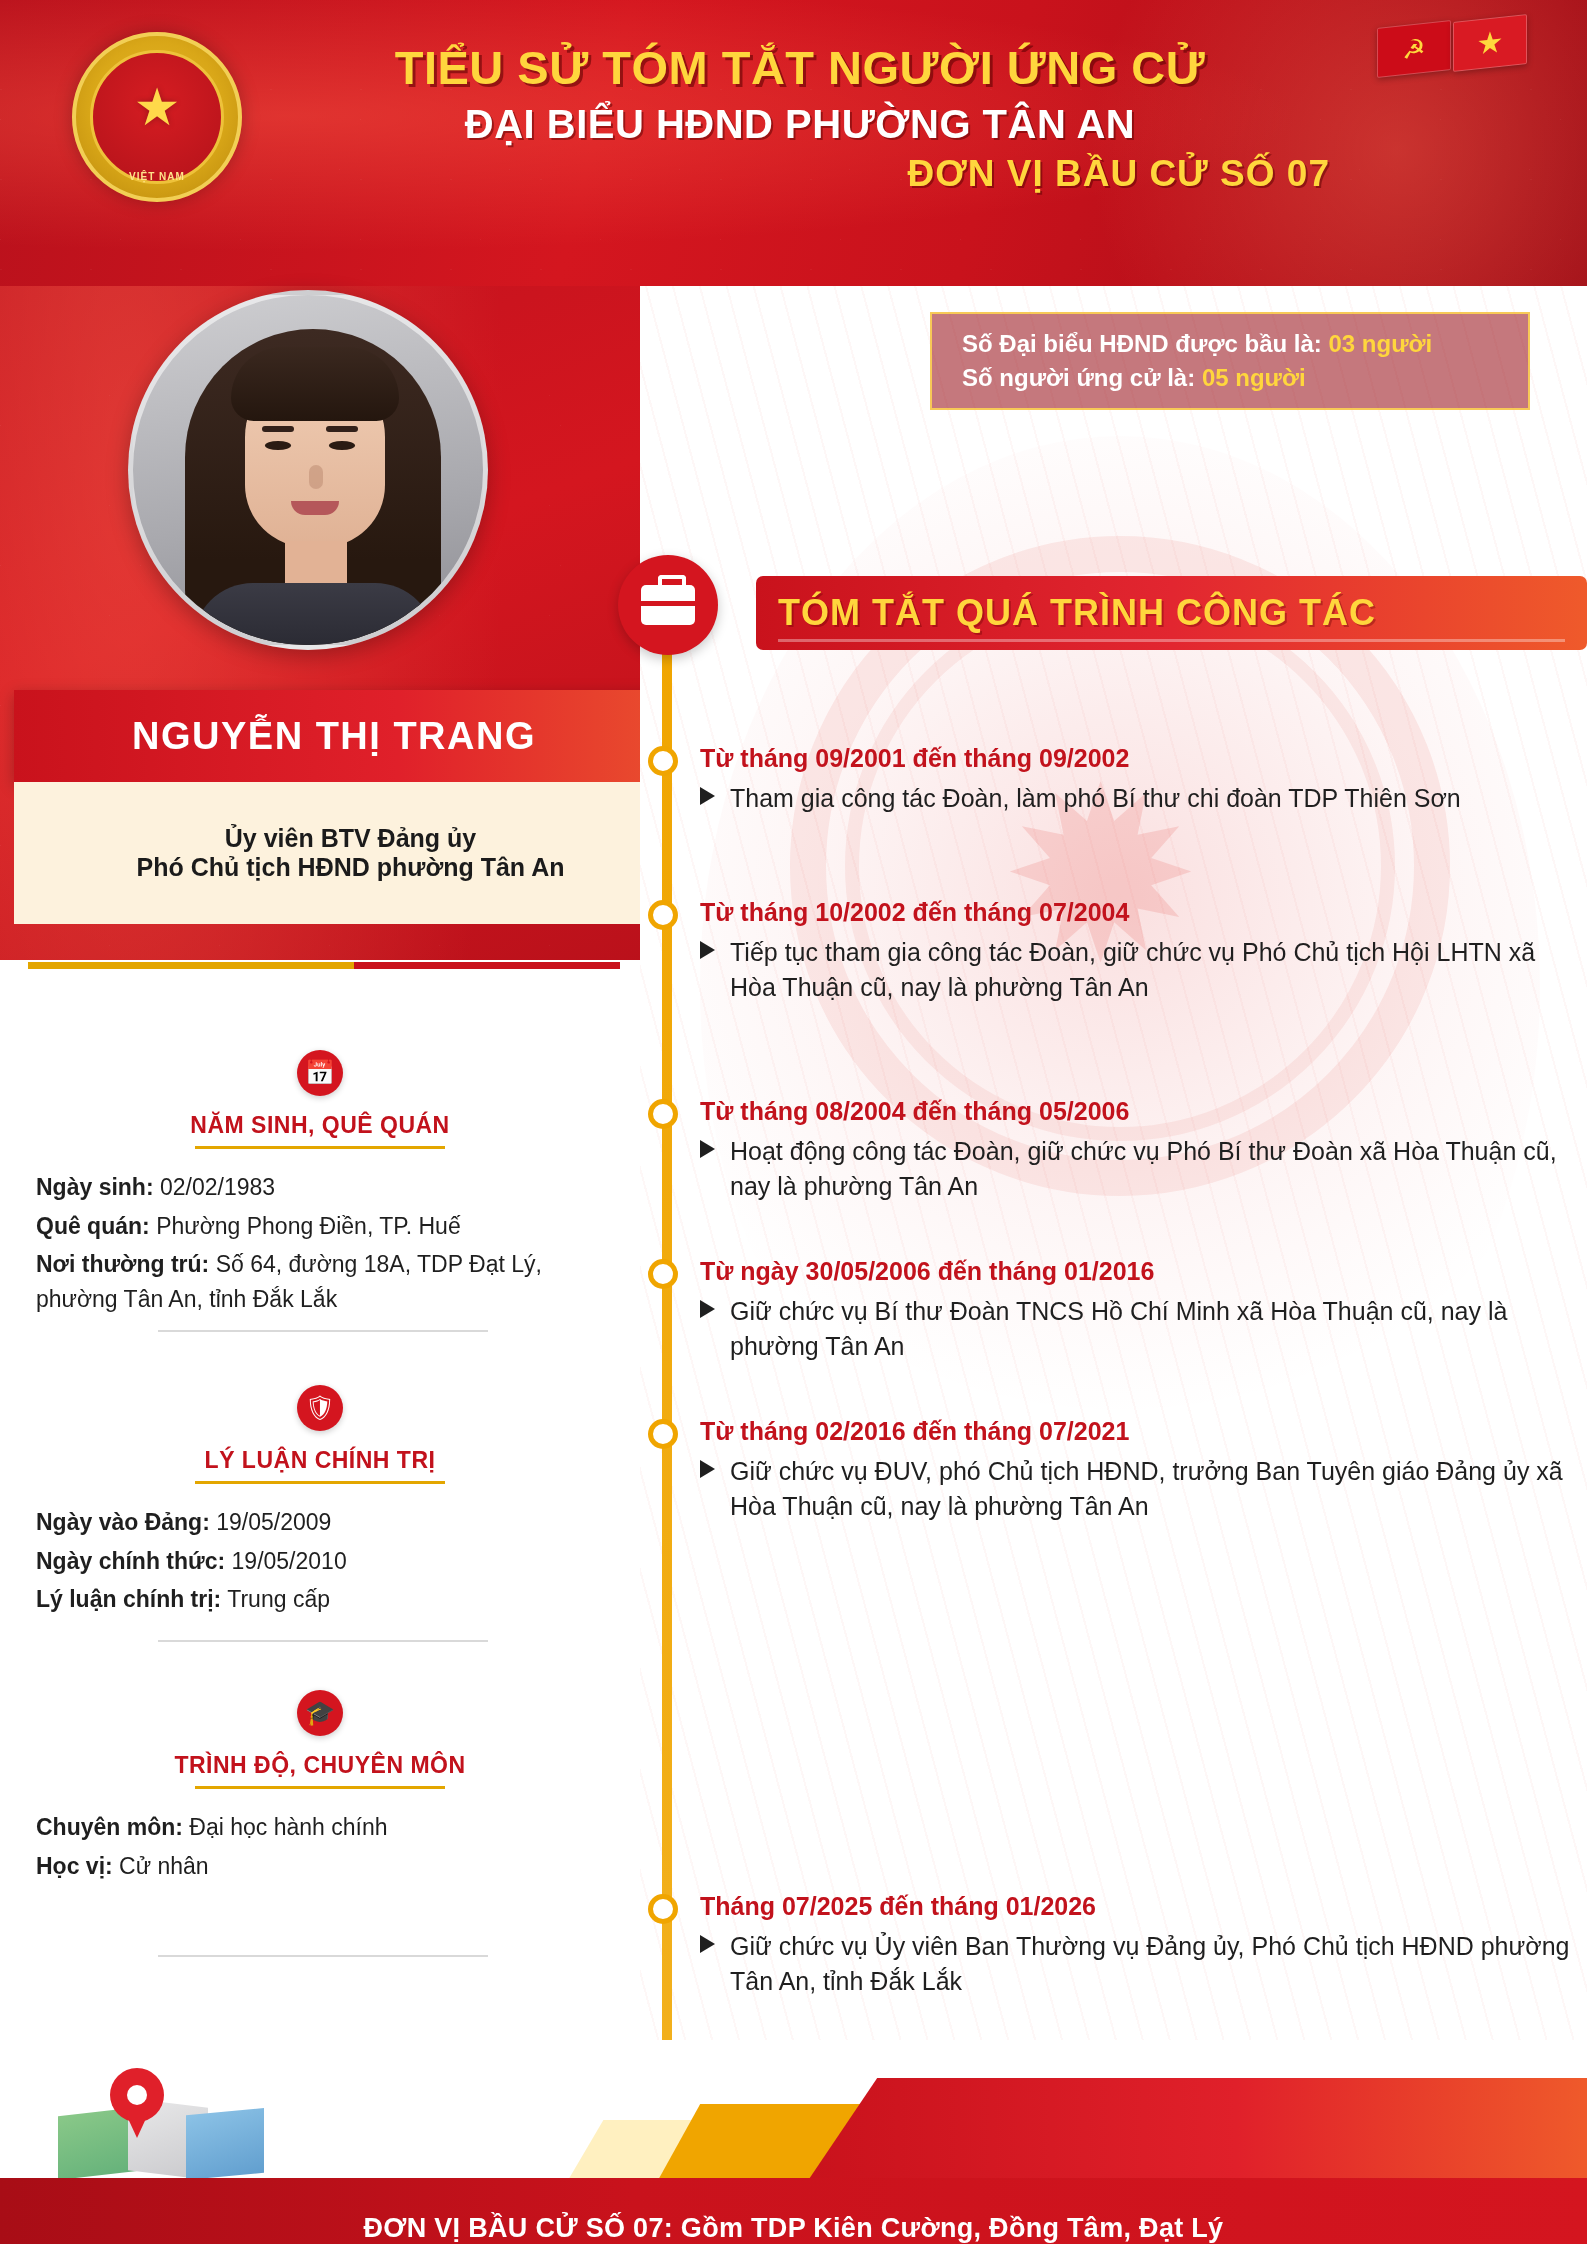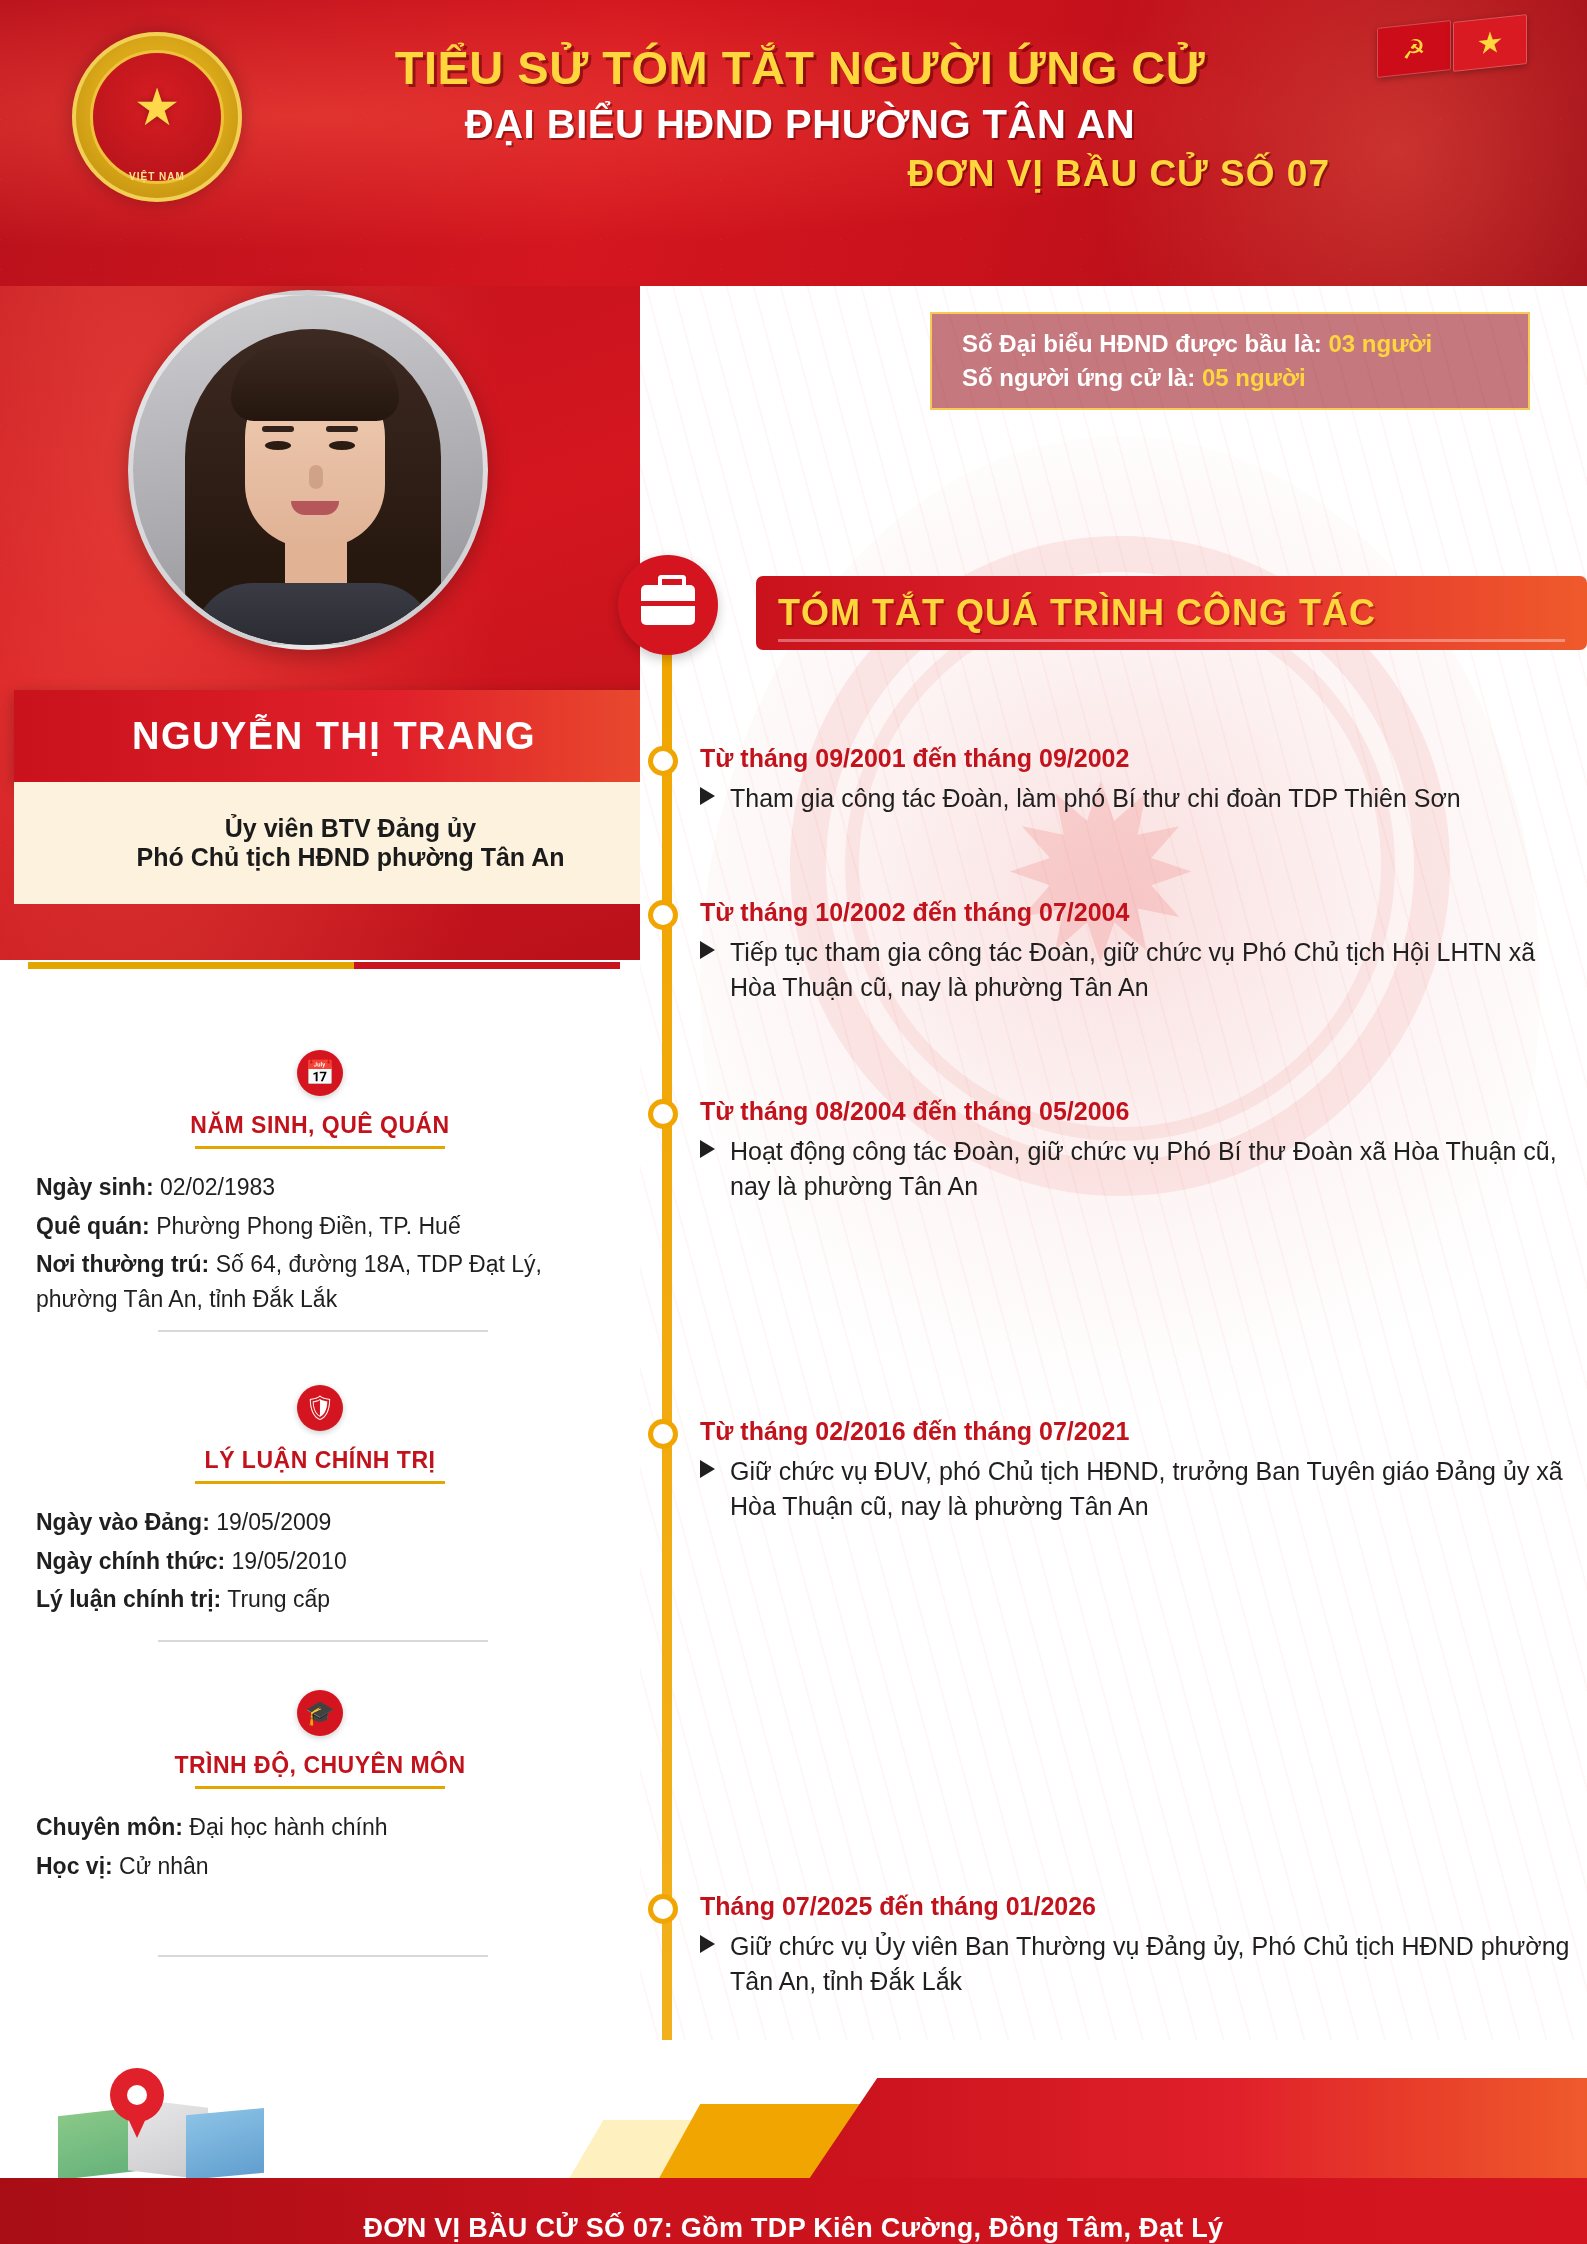--- a/index.html
+++ b/index.html
@@ -187,21 +187,21 @@
     width: 640px; height: 92px;
     background: linear-gradient(90deg,#c9121c 0%, #e0202a 60%, #e94b2e 100%);
     display: flex; align-items: center; justify-content: center;
     box-shadow: 0 4px 14px rgba(0,0,0,0.25);
   }
   .name-banner span {
     color: #ffffff; font-size: 38px; font-weight: bold; letter-spacing: 1.5px;
   }
   .role-box {
     position: absolute; left: 14px; top: 782px;
-    width: 640px; height: 122px;
+    width: 640px; height: 142px;
     background: #fdf2dd;
     display: flex; flex-direction: column; align-items: center; justify-content: center;
     padding-left: 33px;
   }
   .role-box div {
     color: #1b1b1b; font-size: 25px; font-weight: bold; text-align: center;
   }
   .rule-under {
     position: absolute; left: 28px; top: 962px; width: 592px; height: 7px;
     background: linear-gradient(90deg,#e3a600 0%, #e3a600 55%, #c9121c 55%, #c9121c 100%);
@@ -576,20 +576,28 @@
 
   <div class="tl-item" style="top:1095px;">
     <div class="tl-dot"></div>
     <div class="tl-date">Từ tháng 08/2004 đến tháng 05/2006</div>
     <div class="tl-body">
       <span class="tl-arrow"></span>
       <span>Hoạt động công tác Đoàn, giữ chức vụ Phó Bí thư Đoàn xã Hòa Thuận cũ, nay là phường Tân An</span>
     </div>
   </div>
 
+  <div class="tl-item" style="top:1255px;">
+    <div class="tl-dot"></div>
+    <div class="tl-date">Từ ngày 30/05/2006 đến tháng 01/2016</div>
+    <div class="tl-body">
+      <span class="tl-arrow"></span>
+      <span>Giữ chức vụ Bí thư Đoàn TNCS Hồ Chí Minh xã Hòa Thuận cũ, nay là phường Tân An</span>
+    </div>
+  </div>
 
   <div class="tl-item" style="top:1415px;">
     <div class="tl-dot"></div>
     <div class="tl-date">Từ tháng 02/2016 đến tháng 07/2021</div>
     <div class="tl-body">
       <span class="tl-arrow"></span>
       <span>Giữ chức vụ ĐUV, phó Chủ tịch HĐND, trưởng Ban Tuyên giáo Đảng ủy xã Hòa Thuận cũ, nay là phường Tân An</span>
     </div>
   </div>
 

